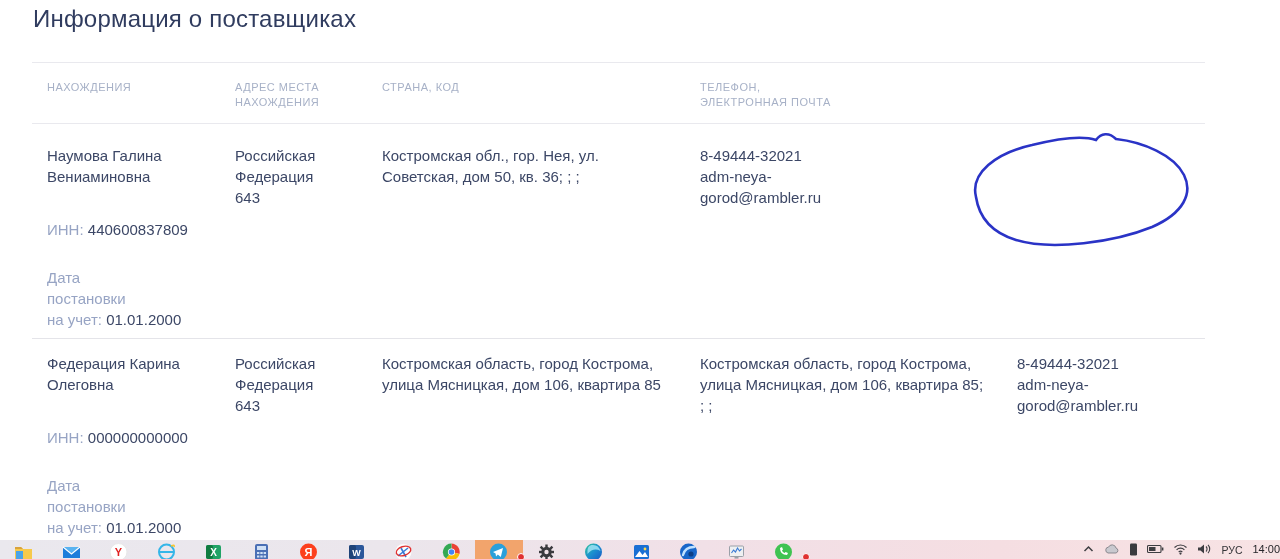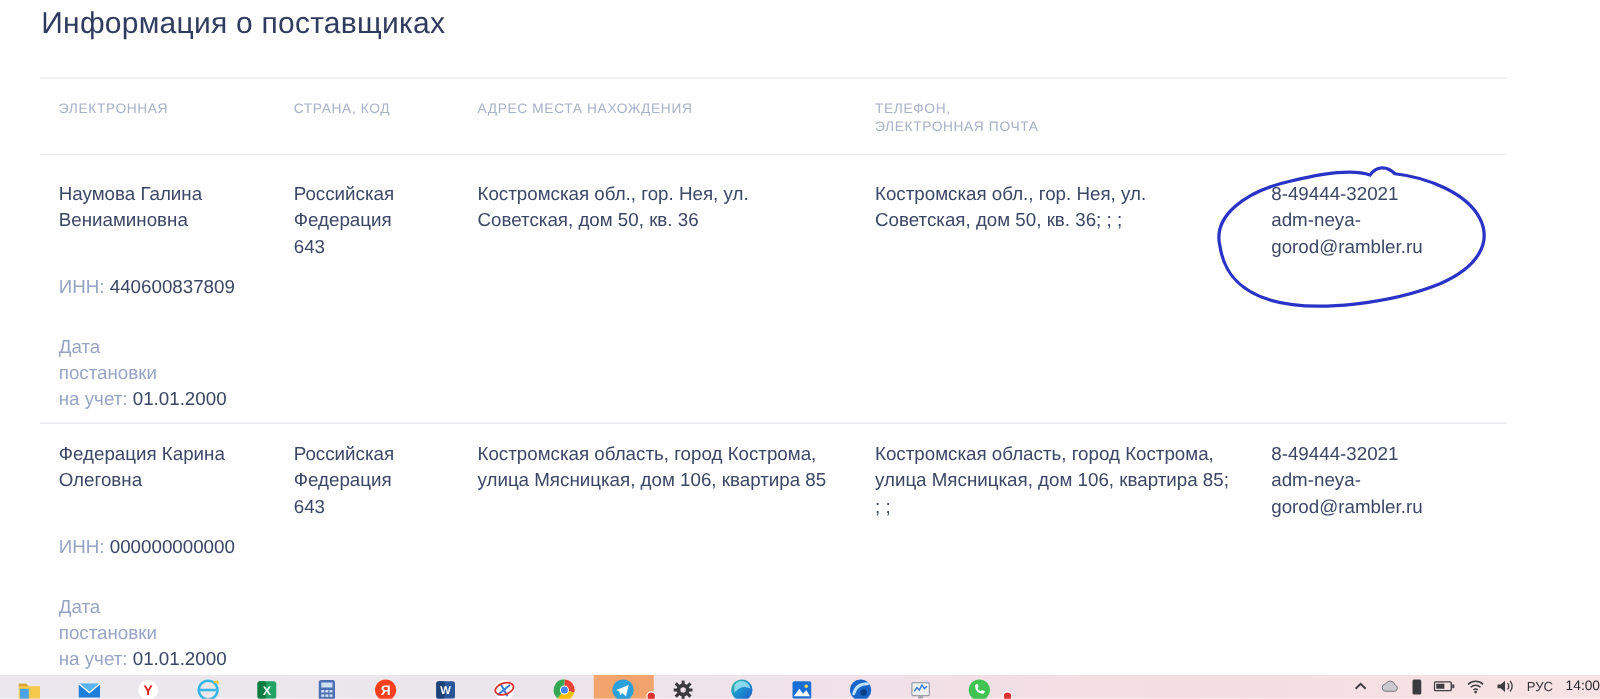--- a/index.html
+++ b/index.html
@@ -51,23 +51,23 @@
 </head>
 <body>
 
 <div class="page">
 
   <div class="page-title">Информация о поставщиках</div>
 
   <div class="hline top"></div>
 
   <div class="grid thead">
-    <div class="th">ЭЛЕКТРОННАЯ</div>
+    <div class="th">НАХОЖДЕНИЯ</div>
+    <div class="th">АДРЕС МЕСТА НАХОЖДЕНИЯ</div>
     <div class="th">СТРАНА, КОД</div>
-    <div class="th">АДРЕС МЕСТА НАХОЖДЕНИЯ</div>
     <div class="th">
       <div>ТЕЛЕФОН,</div>
       <div>ЭЛЕКТРОННАЯ ПОЧТА</div>
     </div>
   </div>
 
   <div class="hline head-bottom"></div>
 
   <div class="grid row1">
     <div class="cell c-name">
@@ -82,21 +82,20 @@
         <div style="white-space:nowrap;">
           <span class="lbl">на учет:</span>
           <span>01.01.2000</span>
         </div>
       </div>
     </div>
     <div class="cell c-country">
       <div>Российская Федерация</div>
       <div>643</div>
     </div>
-    <div class="cell c-addr">Костромская обл., гор. Нея, ул. Советская, дом 50, кв. 36</div>
     <div class="cell c-addr">Костромская обл., гор. Нея, ул. Советская, дом 50, кв. 36; ; ;</div>
     <div class="cell c-phone">
       <div>8-49444-32021</div>
       <div>adm-neya-gorod@rambler.ru</div>
     </div>
   </div>
 
   <div class="hline row-sep"></div>
 
   <div class="grid row2">

